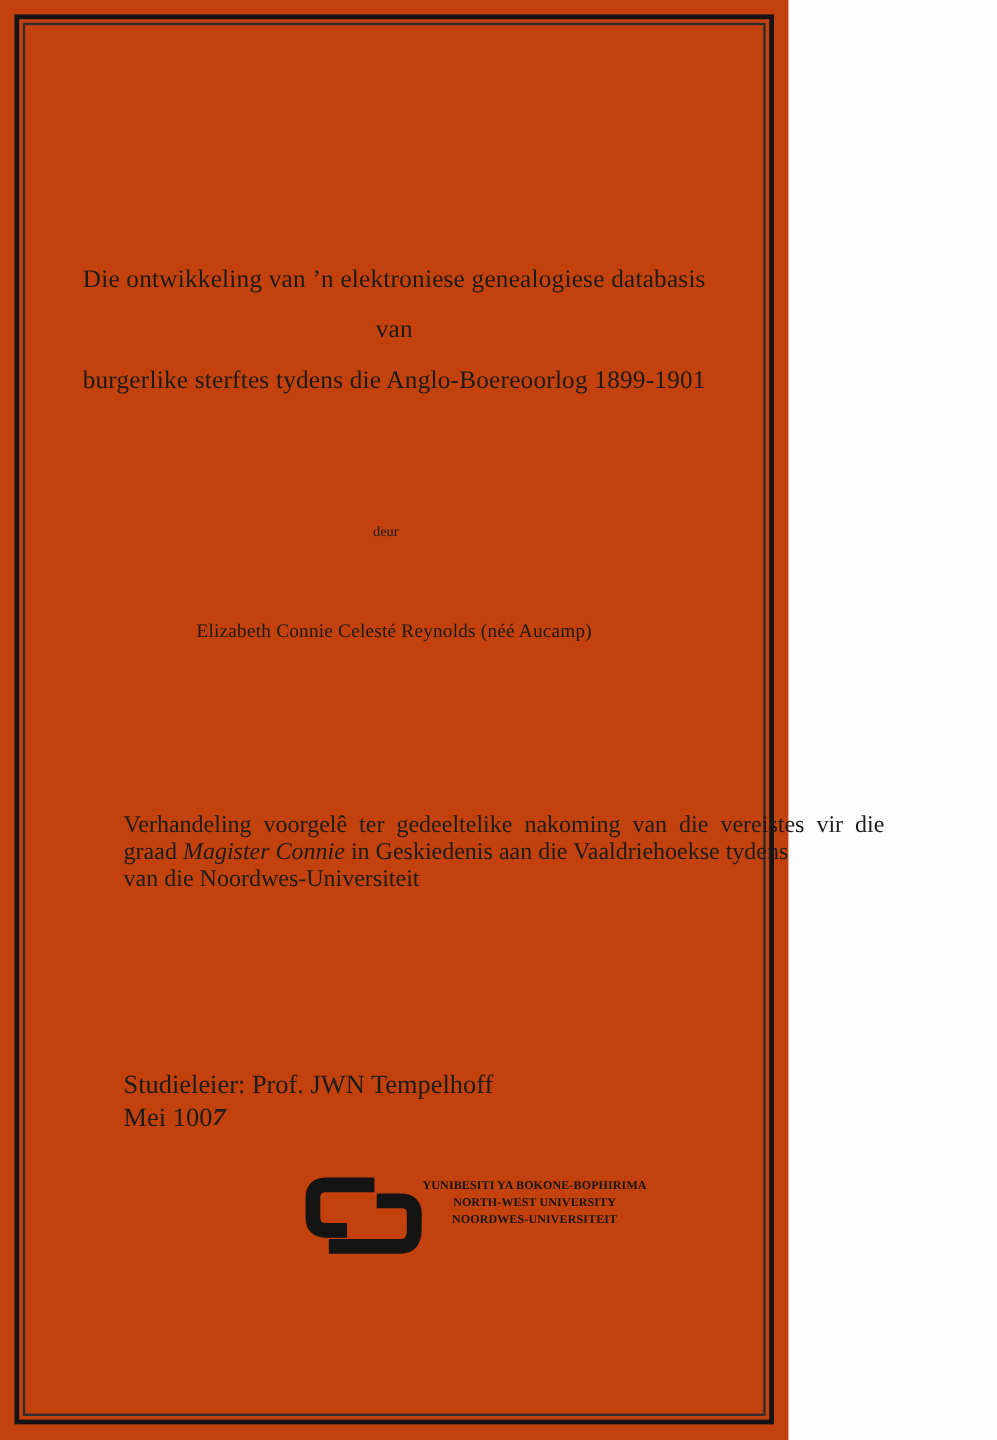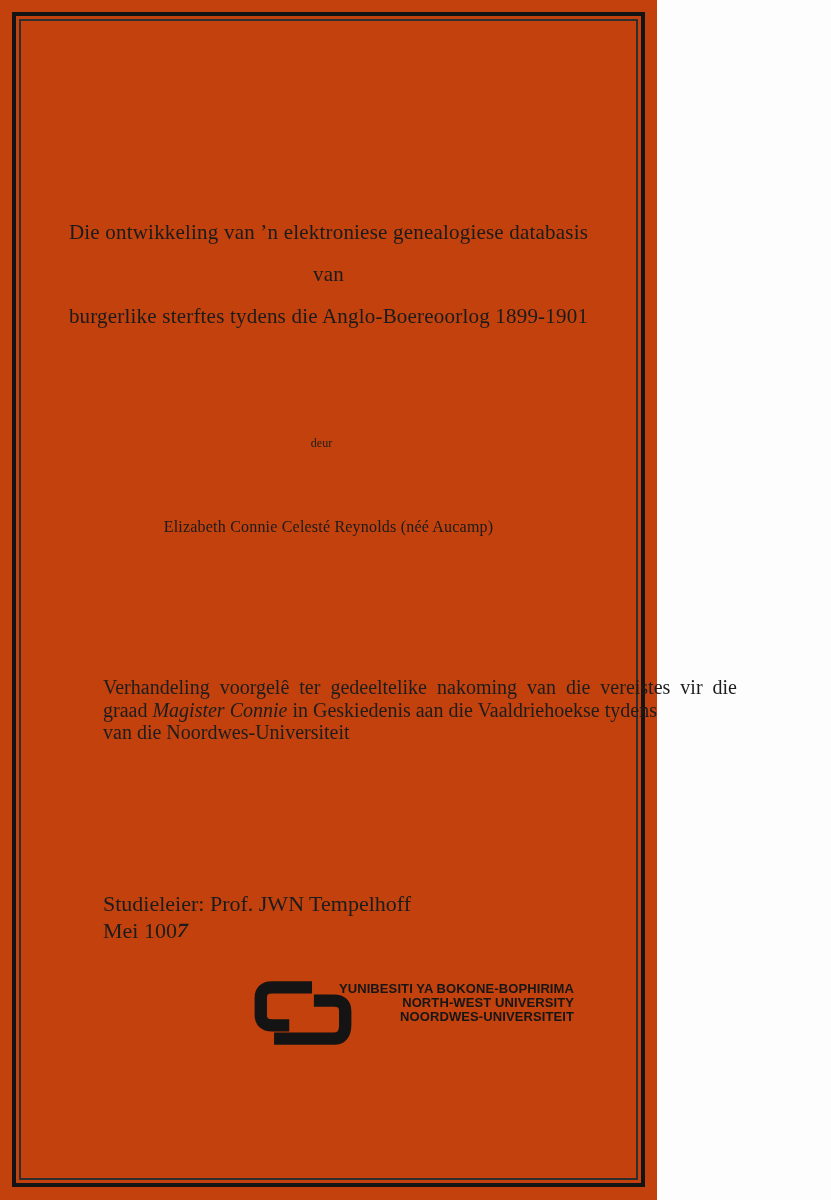--- a/index.html
+++ b/index.html
@@ -83,24 +83,24 @@
     width: 330px; height: 80px;
   }
   .logo-mark {
     position: absolute;
     left: 0; top: 2px;
   }
   .logo-text {
     position: absolute;
     left: 64px; top: 8px;
     width: 257px;
-    text-align: right;
-    font-family: Liberation Sans, sans-serif;
+    text-align: center;
+    font-family: Liberation Serif, serif;
     font-weight: 700;
-    font-size: 13px;
+    font-size: 10px;
     line-height: 13.8px;
     color: #161616;
     letter-spacing: 0.1px;
     white-space: nowrap;
   }
   .italic { font-style: italic; }
 </style>
 </head>
 <body>
 

